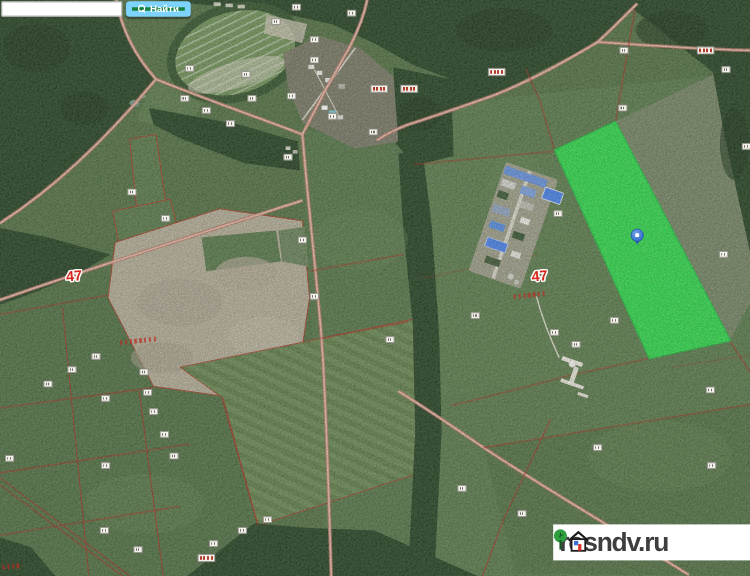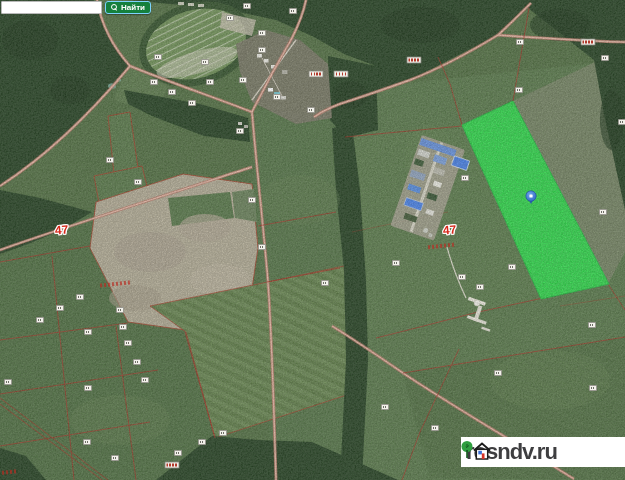--- a/index.html
+++ b/index.html
@@ -21,21 +21,21 @@
   
   .code47{position:absolute;font-size:12px;font-weight:800;color:#d6281a;line-height:1;
         transform:rotate(-5deg);
         text-shadow:-1px 0 #fff,1px 0 #fff,0 -1px #fff,0 1px #fff,
                     -1px -1px #fff,1px 1px #fff,-1px 1px #fff,1px -1px #fff;}
   
   .searchbar{position:absolute;left:1px;top:1px;display:flex;gap:3px;align-items:flex-start;}
   .search-input{width:101px;height:13px;border:1px solid #b9b9b9;background:#fff;
         font-size:8px;padding:0 3px;box-sizing:border-box;border-radius:1px;
         font-family:"Liberation Sans",sans-serif;}
-  .search-btn{height:13px;padding:0 5px;background:#15803d;border:1px solid #7dd3fc;
+  .search-btn{height:13px;padding:0 5px;background:#15803d;border:5px solid #7dd3fc;
         border-radius:3px;color:#fff;font-size:8px;font-weight:bold;display:flex;
         align-items:center;gap:3px;box-shadow:0 1px 1px rgba(0,0,0,.35);cursor:pointer;
         font-family:"Liberation Sans",sans-serif;}
   .mag{position:relative;width:7px;height:7px;display:inline-block;}
   .mag::before{content:"";position:absolute;left:0;top:0;width:4px;height:4px;
         border:1px solid #fff;border-radius:50%;}
   .mag::after{content:"";position:absolute;left:4.4px;top:4.4px;width:3px;height:1.2px;
         background:#fff;transform:rotate(45deg);transform-origin:0 0;}
   
   .watermark{position:absolute;left:461px;top:437px;width:164px;height:30px;background:#fff;

